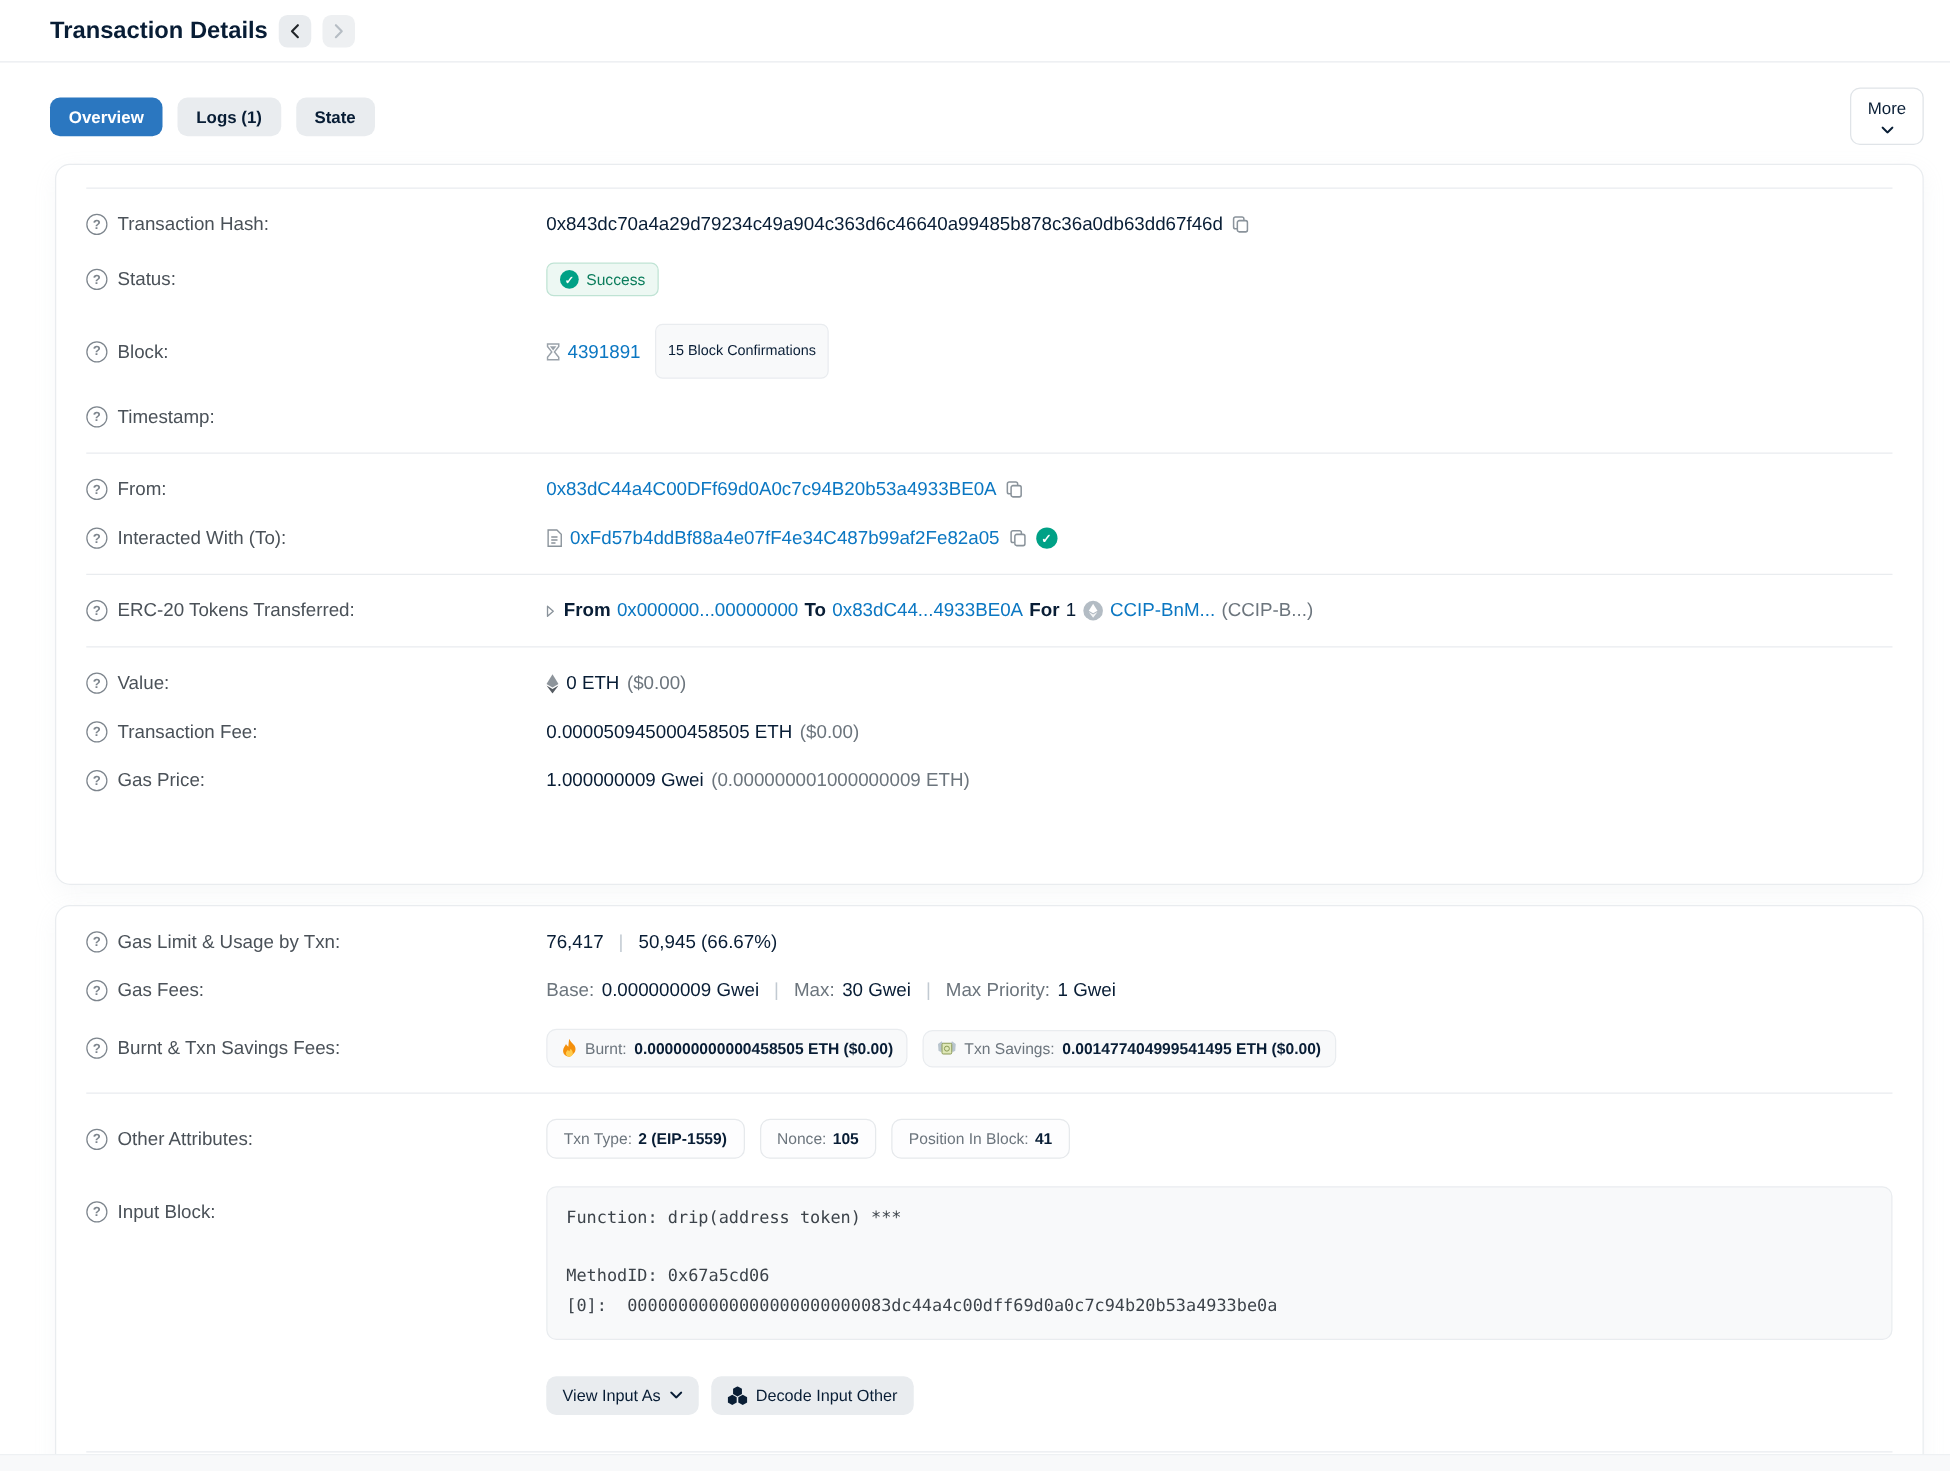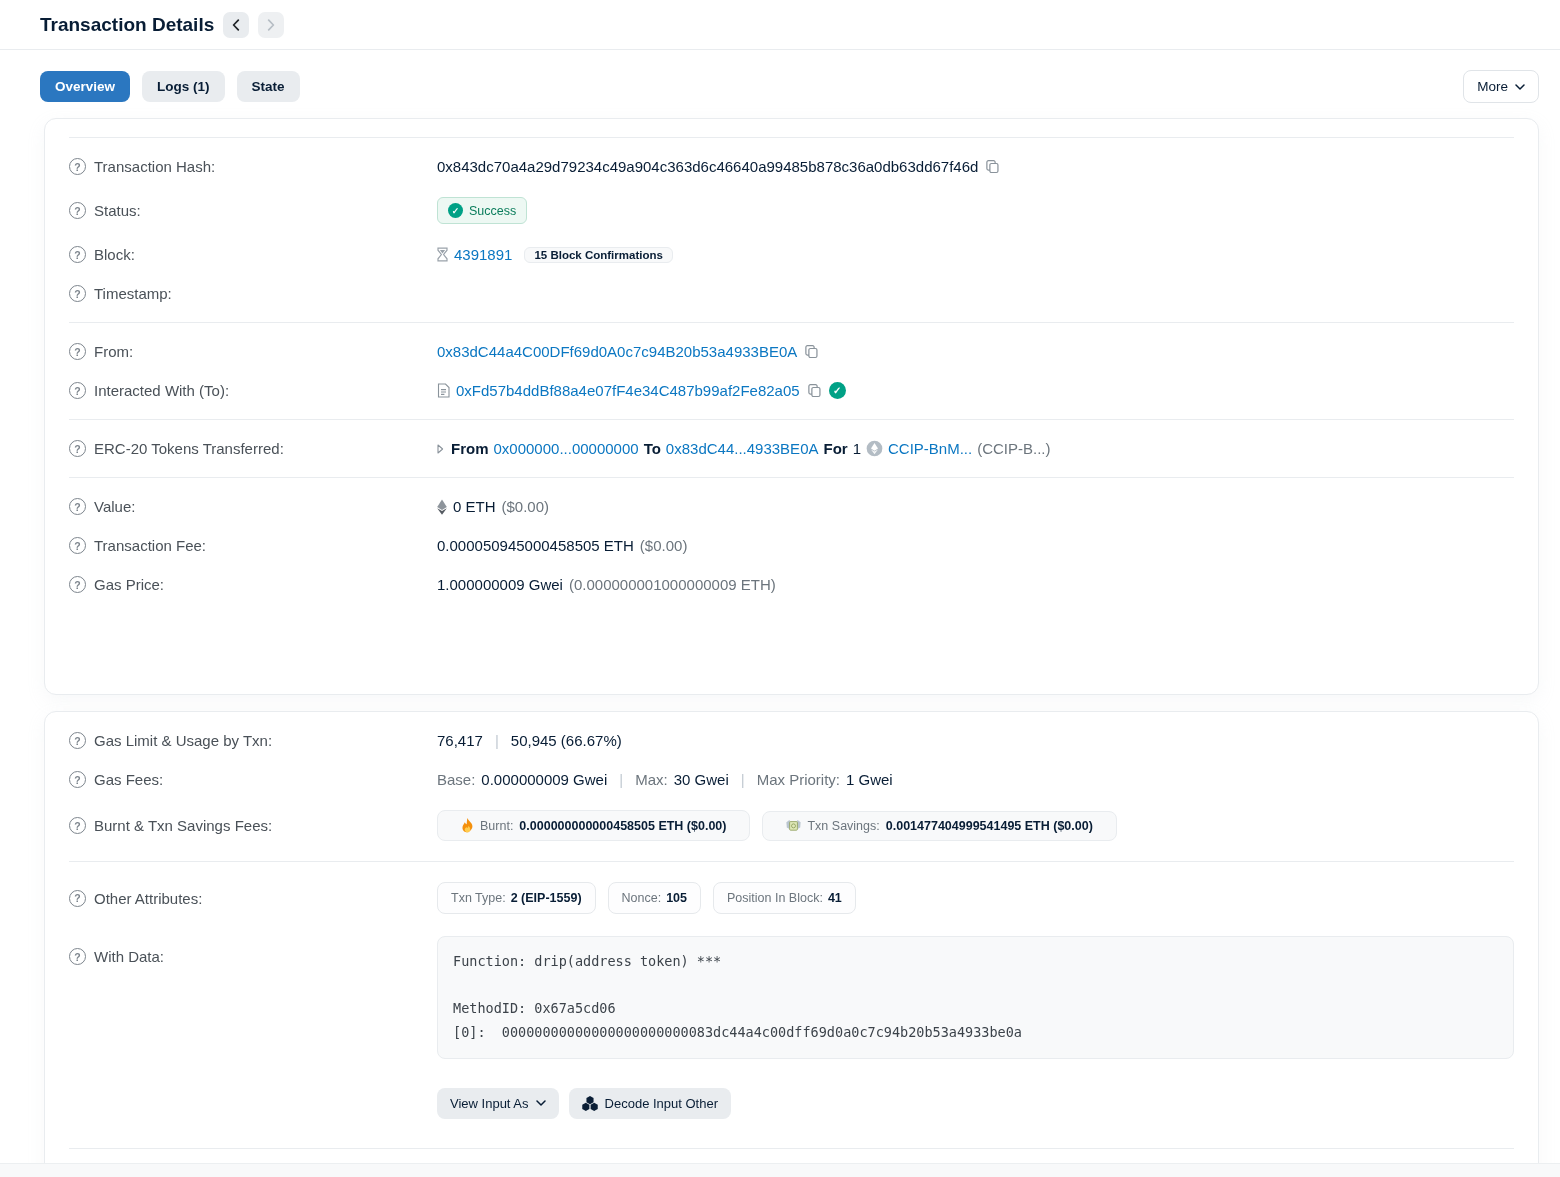--- a/index.html
+++ b/index.html
@@ -13,21 +13,21 @@
     align-items:center; justify-content:center; cursor:pointer; color:#212529; }
   .nav-btn.disabled { background:#eef0f2; color:#b6bdc4; }
 
   
   .tabs-row { display:flex; align-items:center; justify-content:space-between; margin:20px 21px 15px 40px; }
   .tabs { display:flex; gap:12px; }
   .tab { border:none; border-radius:8px; background:#e9ecef; color:#081d35; font-size:13.5px; font-weight:600;
     padding:8px 15px; cursor:pointer; font-family:inherit; }
   .tab.active { background:#2b77c0; color:#fff; }
   .more-btn { display:inline-flex; align-items:center; gap:7px; background:#fff; border:1px solid #e0e4e8;
-    border-radius:8px; padding:8px 13px; font-size:13.5px; font-weight:500; color:#081d35; cursor:pointer; font-family:inherit; }
+    border-radius:8px; padding:8px 13px; font-size:13.5px; font-weight:500; color:#081d35; cursor:pointer; font-family:inherit;flex-direction:column; }
 
   
   .card { margin:0 21px 16px 44px; border:1px solid #e9ecef; border-radius:12px; background:#fff;
     padding:9px 24px 10px; box-shadow:0 6px 18px rgba(189,197,209,.12); }
   .card-1 { min-height:577px; }
   .card-2 { min-height:456px; }
   hr.div { border:none; border-top:1px solid #e9ecef; margin:9px 0; }
 
   .banner { color:#c23540; font-size:14.5px; padding:14px 0 13px; }
   .banner b { font-weight:700; }
@@ -43,23 +43,23 @@
   .link { color:#0b77c2; text-decoration:none; cursor:pointer; }
   .bold { font-weight:700; }
   .icon-btn { background:none; border:none; cursor:pointer; display:inline-flex; align-items:center; padding:1px; }
 
   .badge-success { display:inline-flex; align-items:center; gap:6px; background:#edf8f3; border:1px solid #bfe3d4;
     border-radius:6px; padding:5px 10px; color:#0b7d5c; font-size:12.5px; font-weight:500; }
   .check-circle { width:15px; height:15px; border-radius:50%; background:#00a186; color:#fff; font-size:9px;
     font-weight:700; display:inline-flex; align-items:center; justify-content:center; flex:none; }
   .check-circle.lg { width:17px; height:17px; font-size:10px; }
   .badge-gray { display:inline-flex; align-items:center; background:#f8f9fa; border:1px solid #e9ecef;
-    border-radius:6px; padding:1px 9px; font-size:11.5px; font-weight:700; color:#081d35; margin-left:6px; }
+    border-radius:6px; padding:15px 9px; font-size:11.5px; font-weight:400; color:#081d35; margin-left:6px; }
   .fee-pill { display:inline-flex; align-items:center; gap:6px; background:#f8f9fa; border:1px solid #e9ecef;
-    border-radius:8px; padding:7px 23px; font-size:12.5px; }
+    border-radius:8px; padding:7px 11px; font-size:12.5px; }
   .fee-pill .lbl { color:#6c757d; }
   .fee-pill .val { font-weight:700; color:#081d35; }
   .attr-pill { display:inline-flex; align-items:center; gap:5px; background:#fdfdfe; border:1px solid #e6e9ec;
     border-radius:8px; padding:8px 13px; font-size:12.5px; }
   .attr-pill .lbl { color:#6c757d; font-weight:500; }
   .attr-pill .val { font-weight:700; color:#081d35; }
   .pill-gap { display:flex; gap:12px; flex-wrap:wrap; }
 
   .input-box { position:relative; width:100%; background:#f8f9fa; border:1px solid #e9ecef; border-radius:8px;
     padding:13px 15px; font-family:"DejaVu Sans Mono", monospace; font-size:13.5px; line-height:1.75;
@@ -343,21 +343,21 @@
         <span class="attr-pill">
           <span class="lbl">Position In Block:</span>
           <span class="val">41</span>
         </span>
       </div>
     </div>
 
     <div class="row top">
       <div class="row-label" style="padding-top:12px;">
         <span class="q-icon">?</span>
-        <span>With Data:</span>
+        <span>Input Block:</span>
       </div>
       <div class="row-value" style="display:block;">
         <div class="input-box">Function: drip(address token) ***
 
 MethodID: 0x67a5cd06
 [0]:  00000000000000000000000083dc44a4c00dff69d0a0c7c94b20b53a4933be0a</div>
         <svg class="resize-corner" style="position:relative; left:calc(100% - 14px); top:-16px; height:0;" width="9" height="10" viewBox="0 0 9 9">
             <path d="M8 1L1 8M8 5L5 8" stroke="#a6adb4" stroke-width="1"></path>
           </svg>
         <div class="input-actions">

